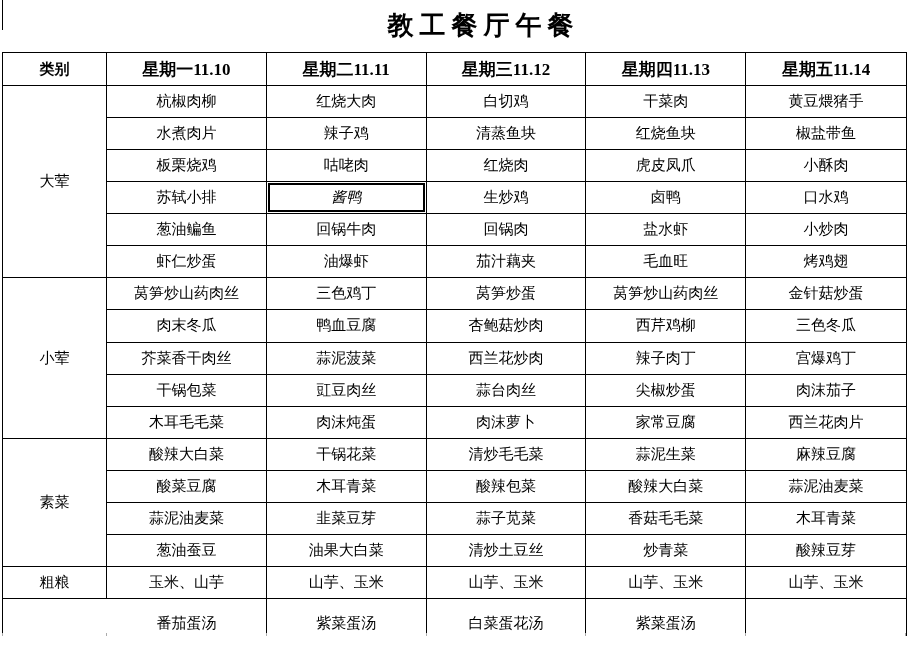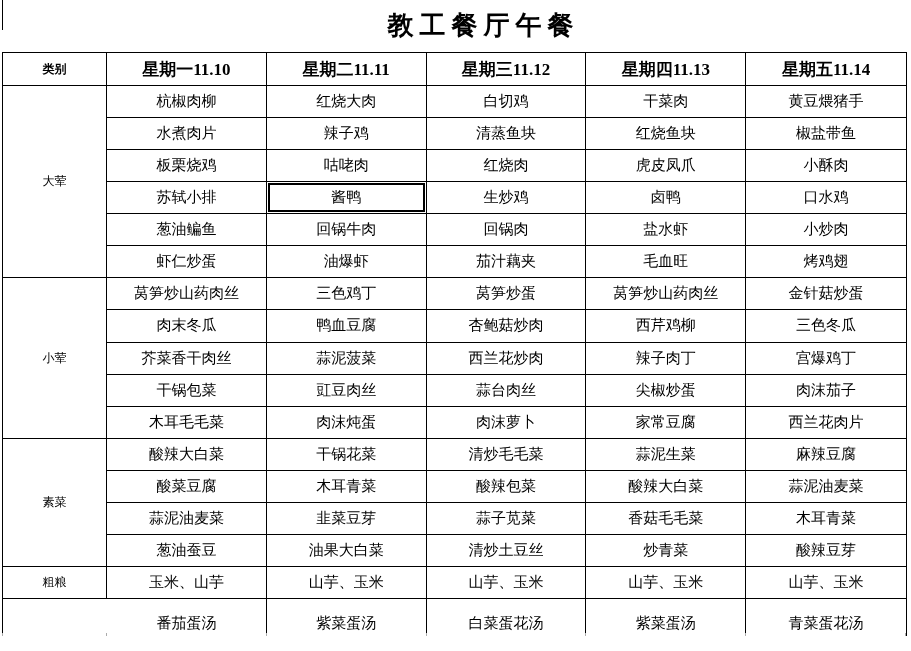--- a/index.html
+++ b/index.html
@@ -44,22 +44,22 @@
     border-bottom: 1px solid #000000;
     box-sizing: border-box;
     font-size: 15px;
     background: #ffffff;
     white-space: nowrap;
     overflow: hidden;
   }
   .cell.last-col { border-right: none; }
   .cell.last-row { border-bottom: none; }
   .cell.header { font-weight: bold; font-size: 17px; }
-  .cell.category { font-size: 12px; }
-  .cell.selected { z-index: 1; }
+  .cell.category { font-size: 15px; }
+  .cell.selected { z-index: 1; font-style: italic; }
   .cell.selected::after {
     content: "";
     position: absolute; inset: 1px;
     border: 2px solid #000000;
     pointer-events: none;
   }
   .stub {
     position: absolute;
     width: 1px; height: 3px; bottom: 0;
     background: #ababab;
@@ -160,21 +160,20 @@
       <div class="cell menu">玉米、山芋</div>
       <div class="cell menu">山芋、玉米</div>
       <div class="cell menu">山芋、玉米</div>
       <div class="cell menu">山芋、玉米</div>
       <div class="cell menu last-col">山芋、玉米</div>
       <div class="cell category last-row" style="grid-row: span 1; margin-top: 48px;">免费汤</div>
       <div class="cell menu last-row">番茄蛋汤</div>
       <div class="cell menu last-row">紫菜蛋汤</div>
       <div class="cell menu last-row">白菜蛋花汤</div>
       <div class="cell menu last-row">紫菜蛋汤</div>
-      <div class="cell menu last-col last-row">青菜蛋花汤</div>
     </div>
 <div class="stub" style="left: 2px;"></div>
     <div class="stub" style="left: 106px;"></div>
     <div class="stub" style="left: 266px;"></div>
     <div class="stub" style="left: 426px;"></div>
     <div class="stub" style="left: 585px;"></div>
     <div class="stub" style="left: 745px;"></div>
     <div class="stub" style="left: 905px;"></div>
   </div>
 

